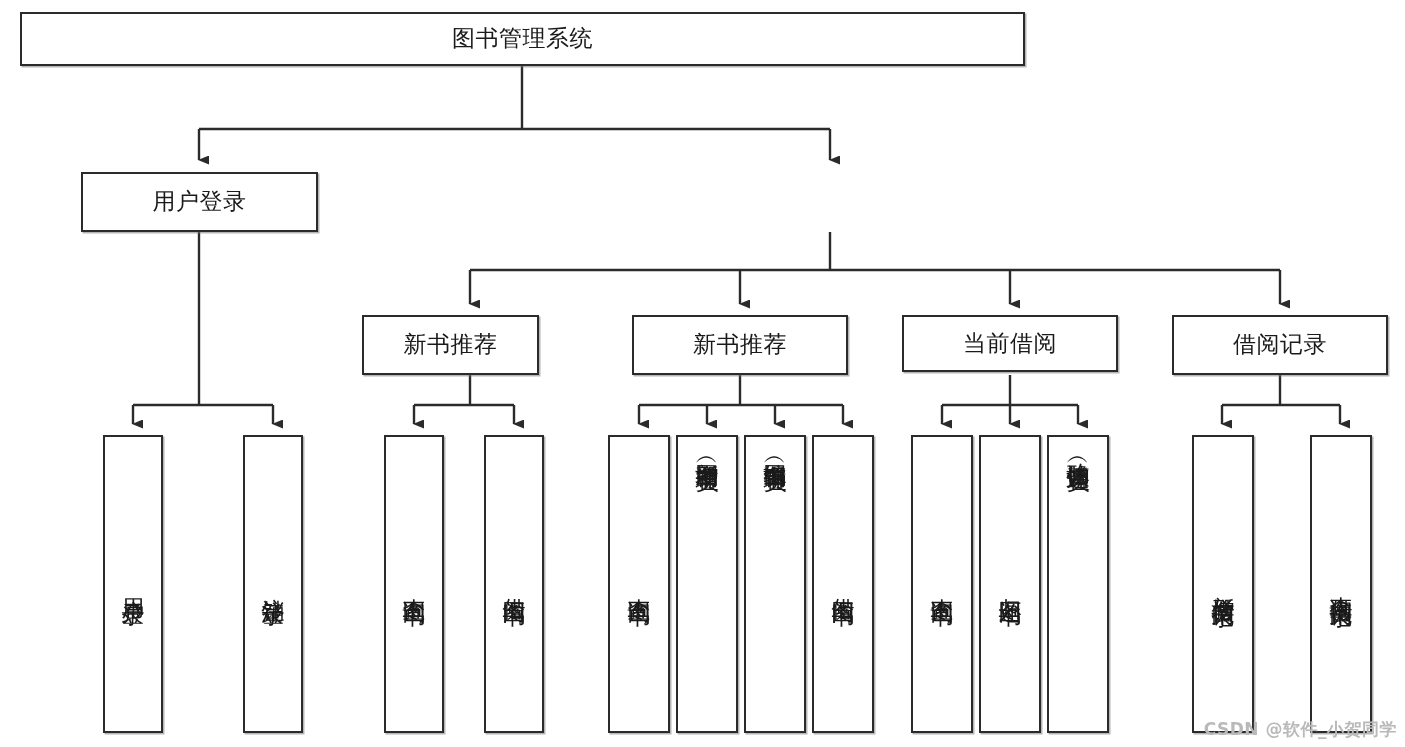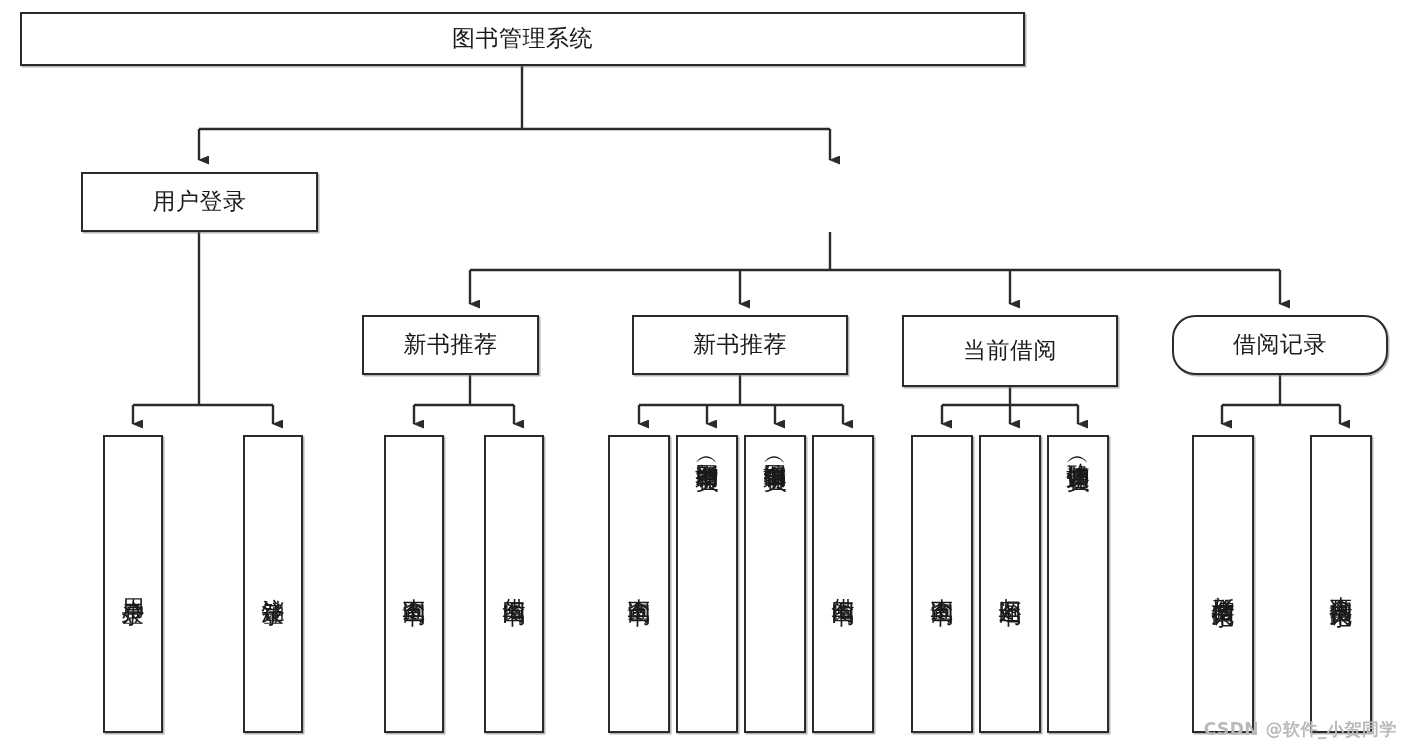--- a/index.html
+++ b/index.html
@@ -142,25 +142,25 @@
 
 
   <div class="node horizontal" style="left:362px; top:315px; width:177px; height:60px;">
     <span class="label">新书推荐</span>
   </div>
 
   <div class="node horizontal" style="left:632px; top:315px; width:216px; height:60px;">
     <span class="label">新书推荐</span>
   </div>
 
-  <div class="node horizontal" style="left:902px; top:315px; width:216px; height:72px;text-align:center;">
+  <div class="node horizontal" style="left:902px; top:315px; width:216px; height:57px;text-align:center;">
     <span class="label">当前借阅</span>
   </div>
 
-  <div class="node horizontal" style="left:1172px; top:315px; width:216px; height:60px;border-radius:23px;">
+  <div class="node horizontal" style="left:1172px; top:315px; width:216px; height:60px;">
     <span class="label">借阅记录</span>
   </div>
 
   <div class="node vertical centered" style="left:103px; top:435px; width:60px; height:298px;">
     <span class="label">用户登录</span>
   </div>
 
   <div class="node vertical centered" style="left:243px; top:435px; width:60px; height:298px;">
     <span class="label">注销登录</span>
   </div>

